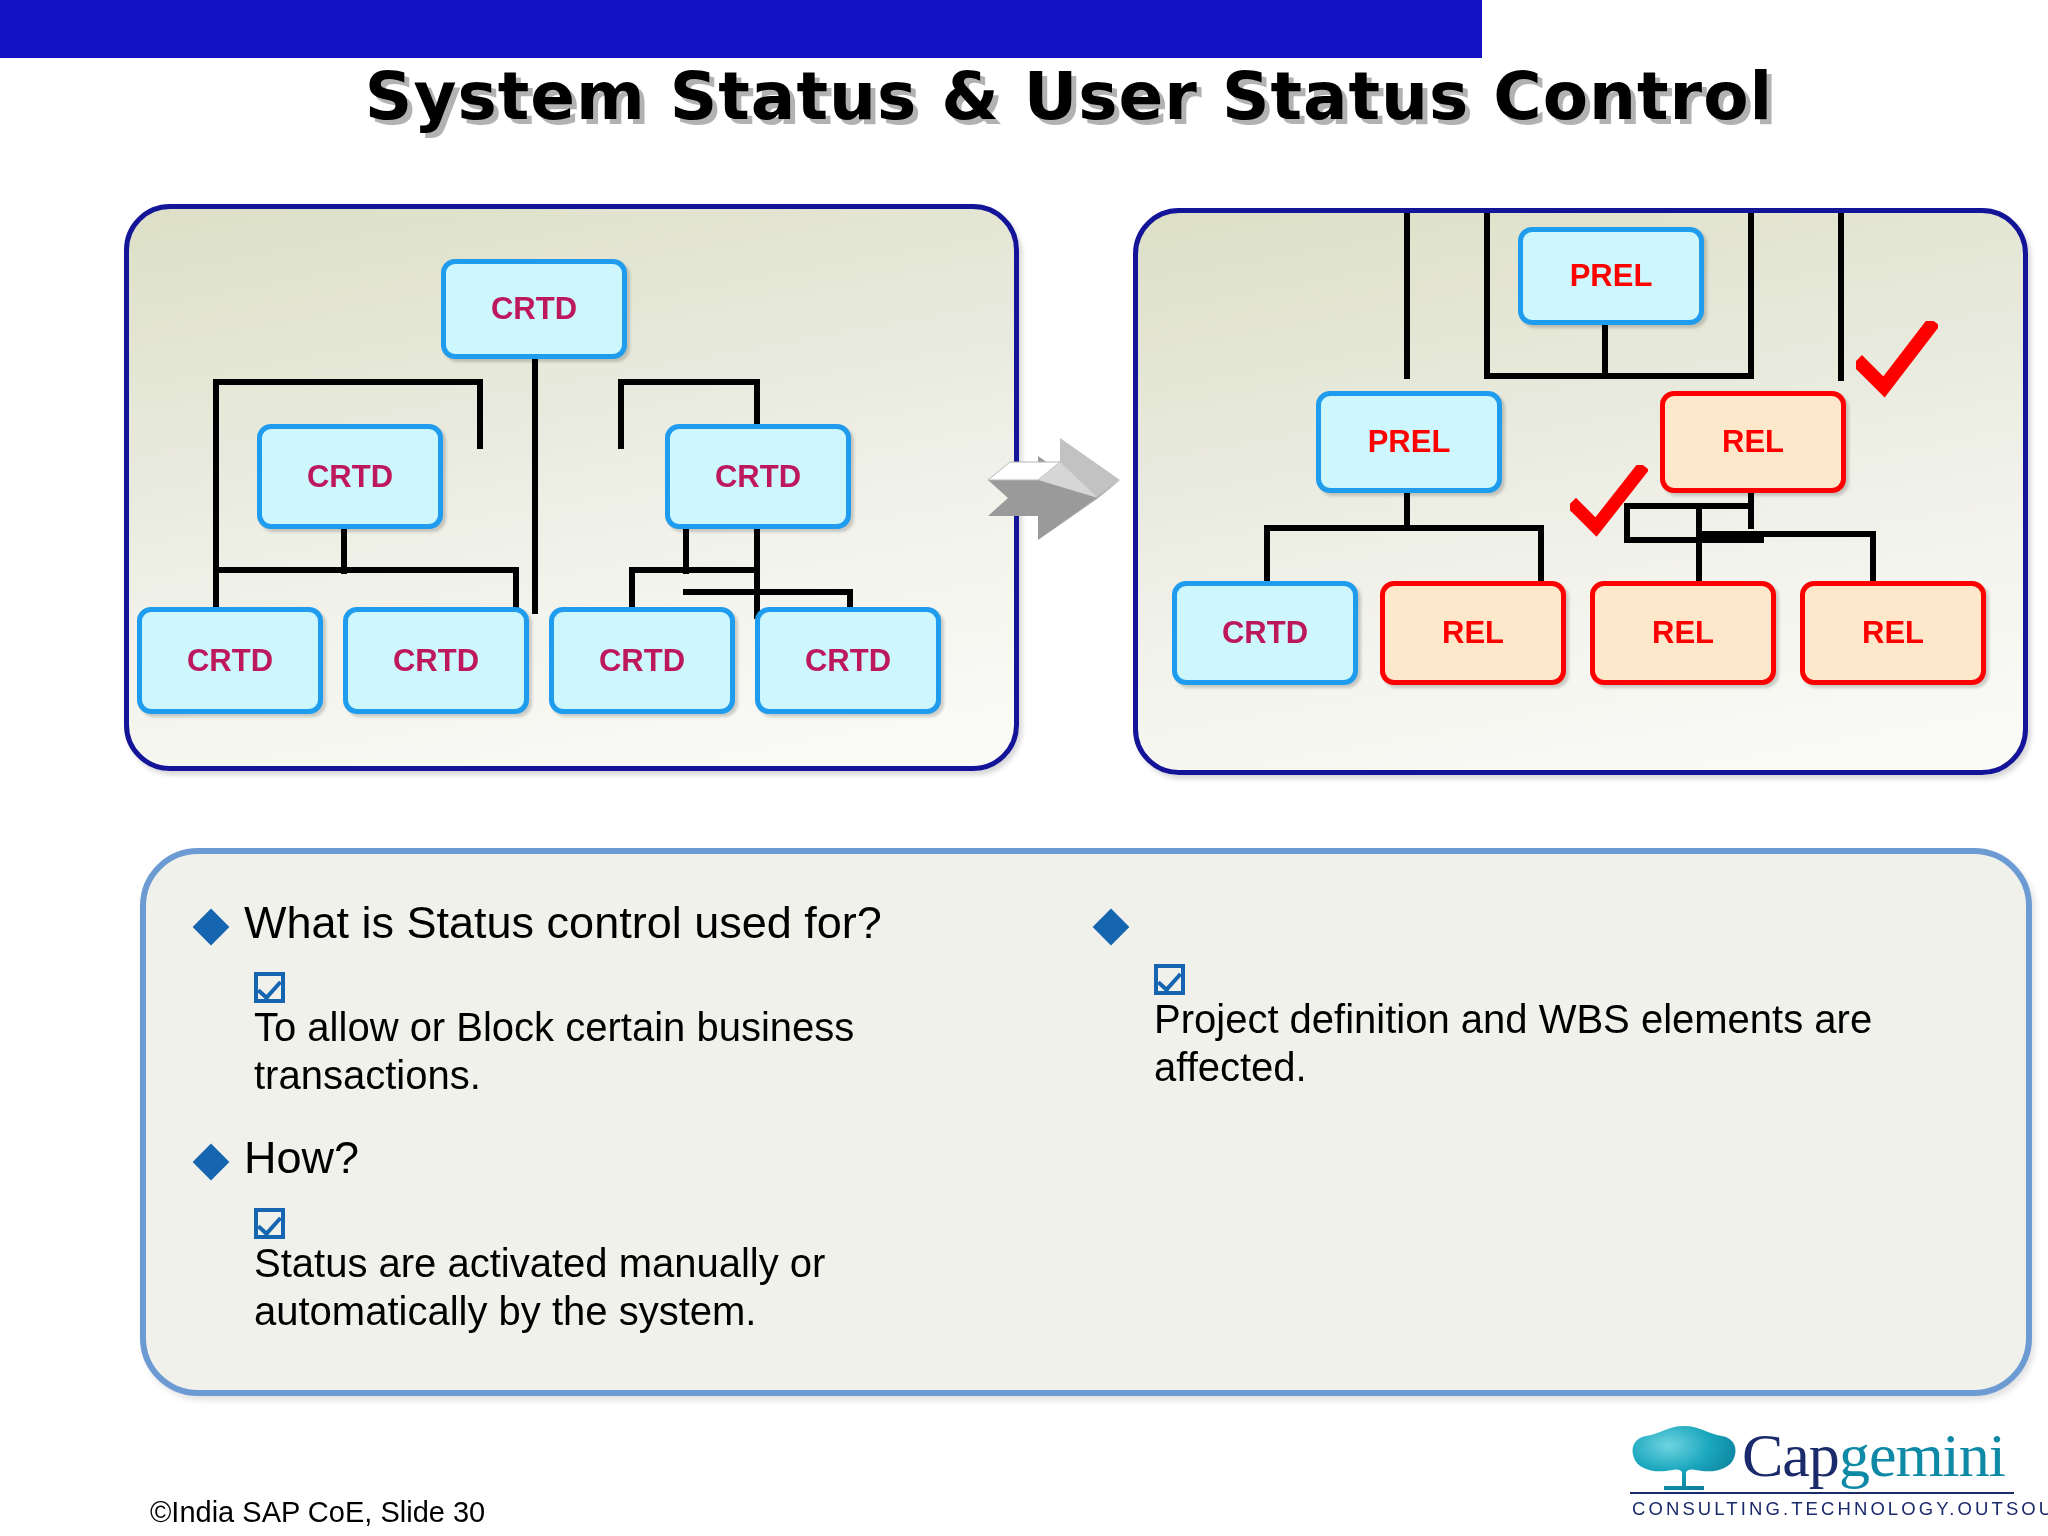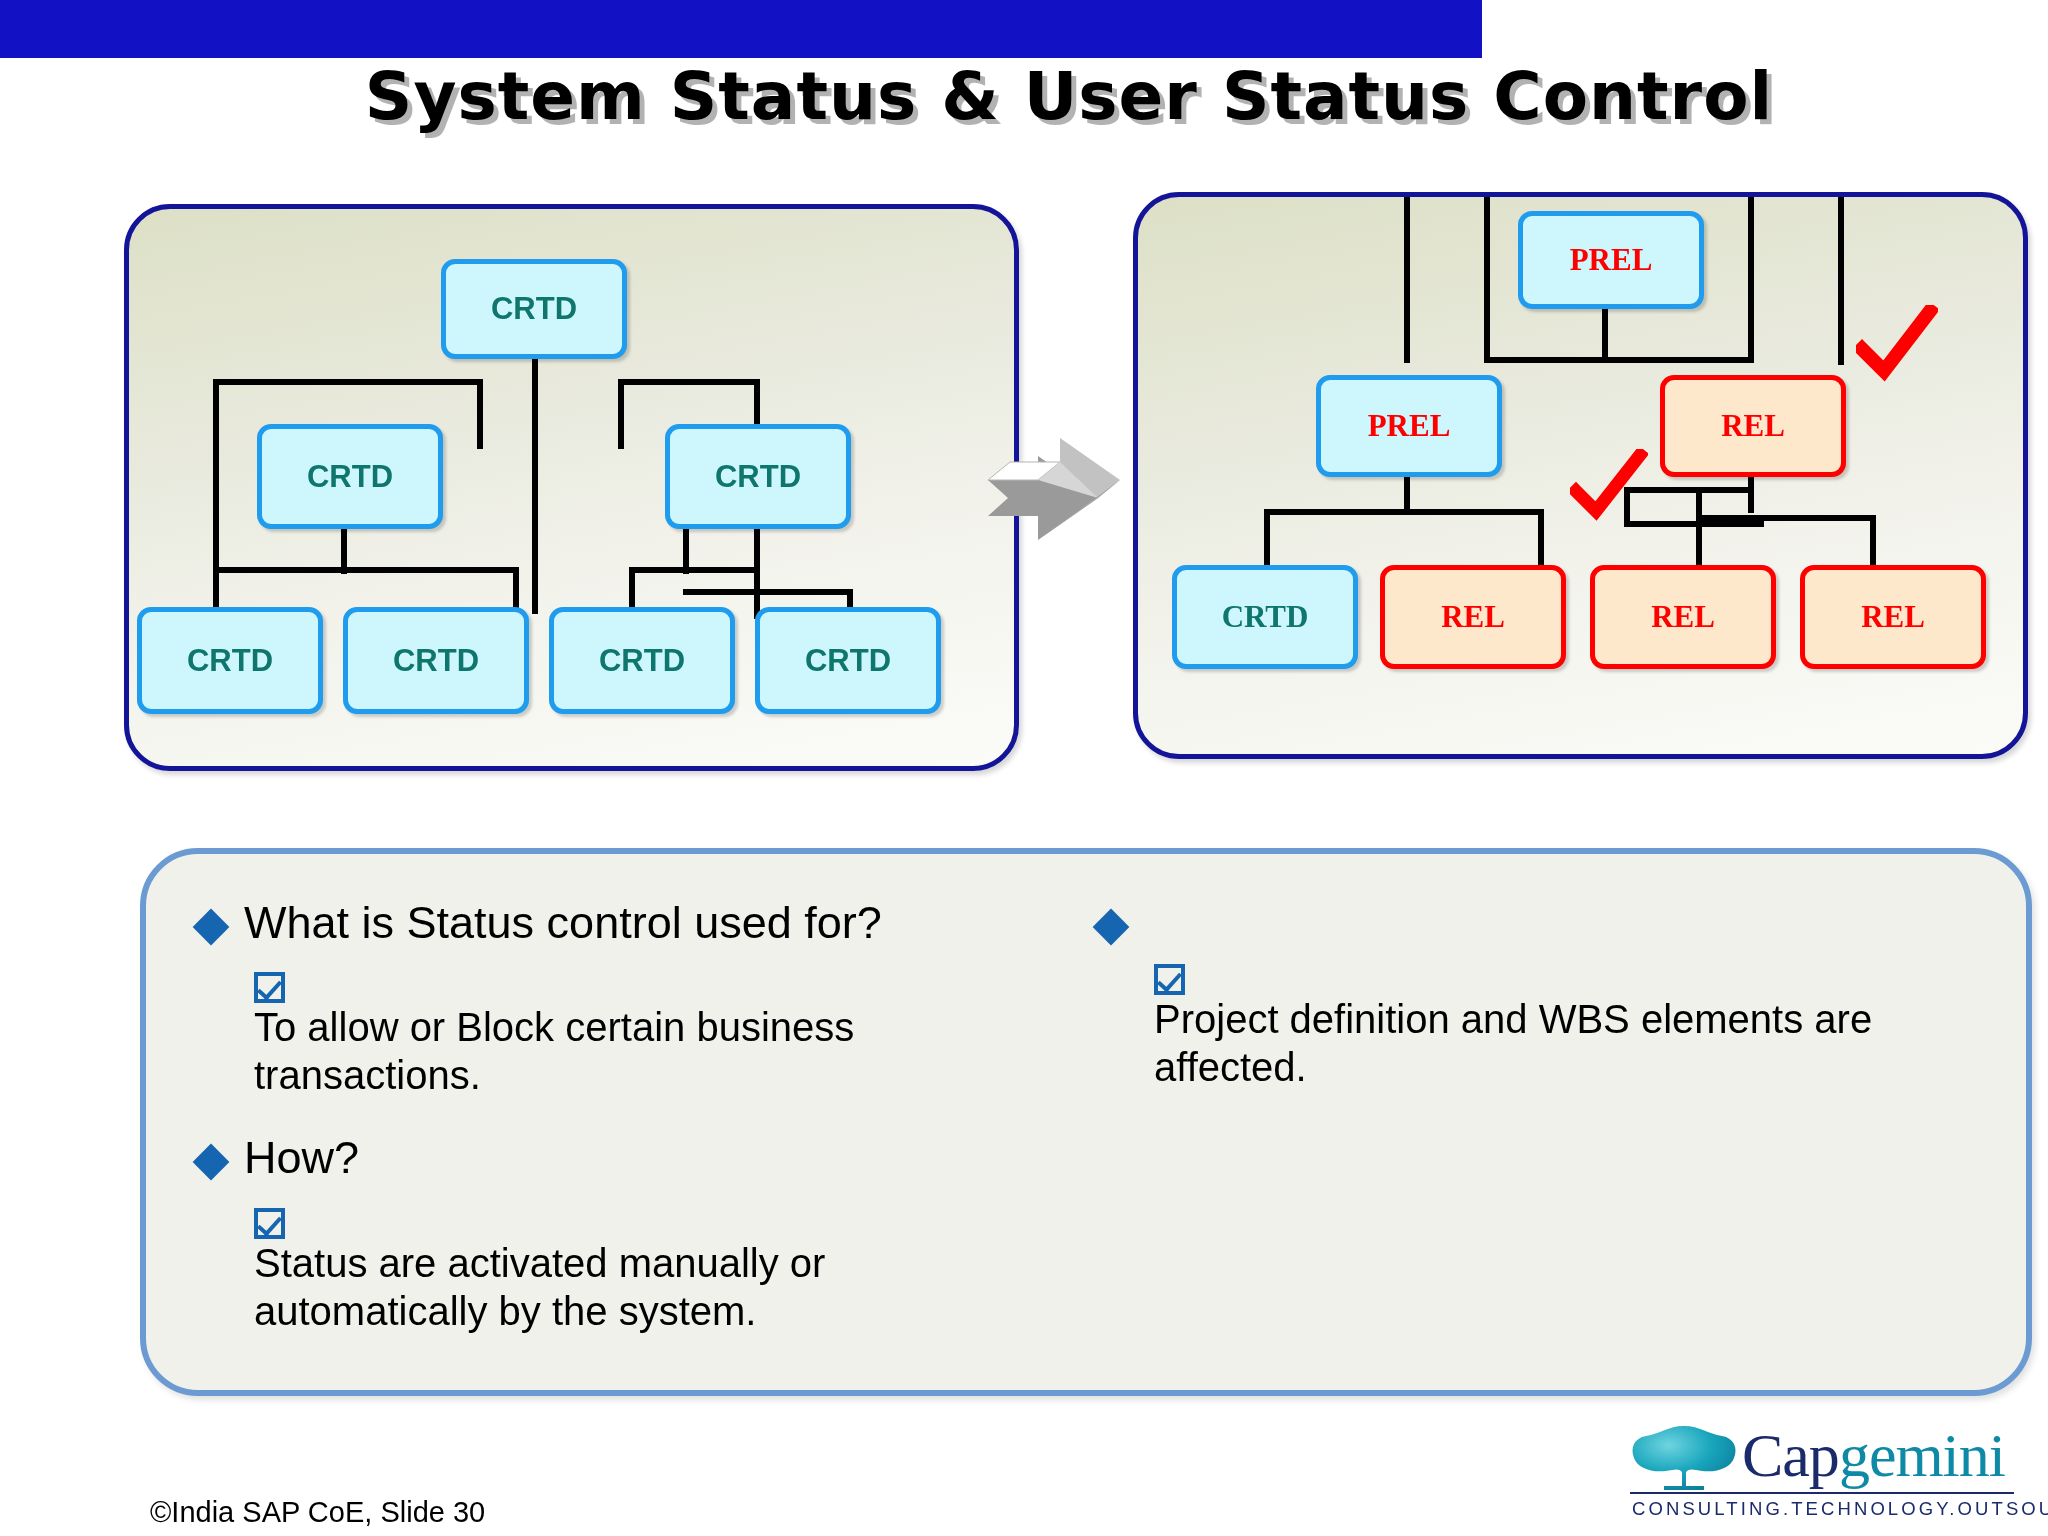--- a/index.html
+++ b/index.html
@@ -13,26 +13,26 @@
   .title{position:absolute;left:0;top:58px;width:2048px;text-align:center;
          font-family:"DejaVu Sans","Liberation Sans",sans-serif;
          font-weight:bold;font-size:66px;letter-spacing:1px;color:#000;
          text-shadow:5px 5px 0 rgba(0,0,0,0.30);white-space:nowrap;padding-left:45px;}
 
   
   .panel{position:absolute;border:5px solid #141499;border-radius:46px;
          background:linear-gradient(170deg,#dde0c6 0%,#e9eade 38%,#f4f4ee 68%,#fbfbf8 100%);
          box-shadow:3px 4px 5px rgba(0,0,0,0.16);overflow:hidden;}
   #panel-left{left:124px;top:204px;width:885px;height:557px;}
-  #panel-right{left:1133px;top:192px;width:885px;height:557px;font-family:Liberation Serif, serif;}
+  #panel-right{left:1133px;top:208px;width:885px;height:557px;}
 
   .node{position:absolute;border-radius:14px;display:flex;align-items:center;
         justify-content:center;font-weight:bold;font-size:31px;z-index:5;
         box-shadow:3px 3px 3px rgba(0,0,0,0.18);}
-  .node.crtd{background:#cdf6fd;border:5px solid #1f9ced;color:#0f766e;}
+  .node.crtd{background:#cdf6fd;border:5px solid #1f9ced;color:#be185d;}
   .node.prel{background:#cdf6fd;border:5px solid #1f9ced;color:#ff0000;}
   .node.rel{background:#fde8cb;border:5px solid #ff0000;color:#ff0000;}
 
   .ln{position:absolute;background:#000;z-index:2;}
   .lnv{width:6px;}
   .lnh{height:6px;}
 
   
   .arrow3d{position:absolute;left:980px;top:438px;width:180px;height:120px;z-index:9;}
 

